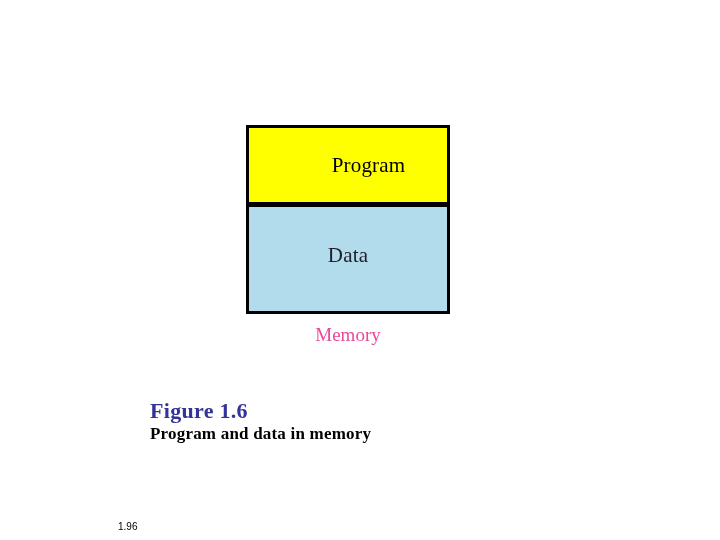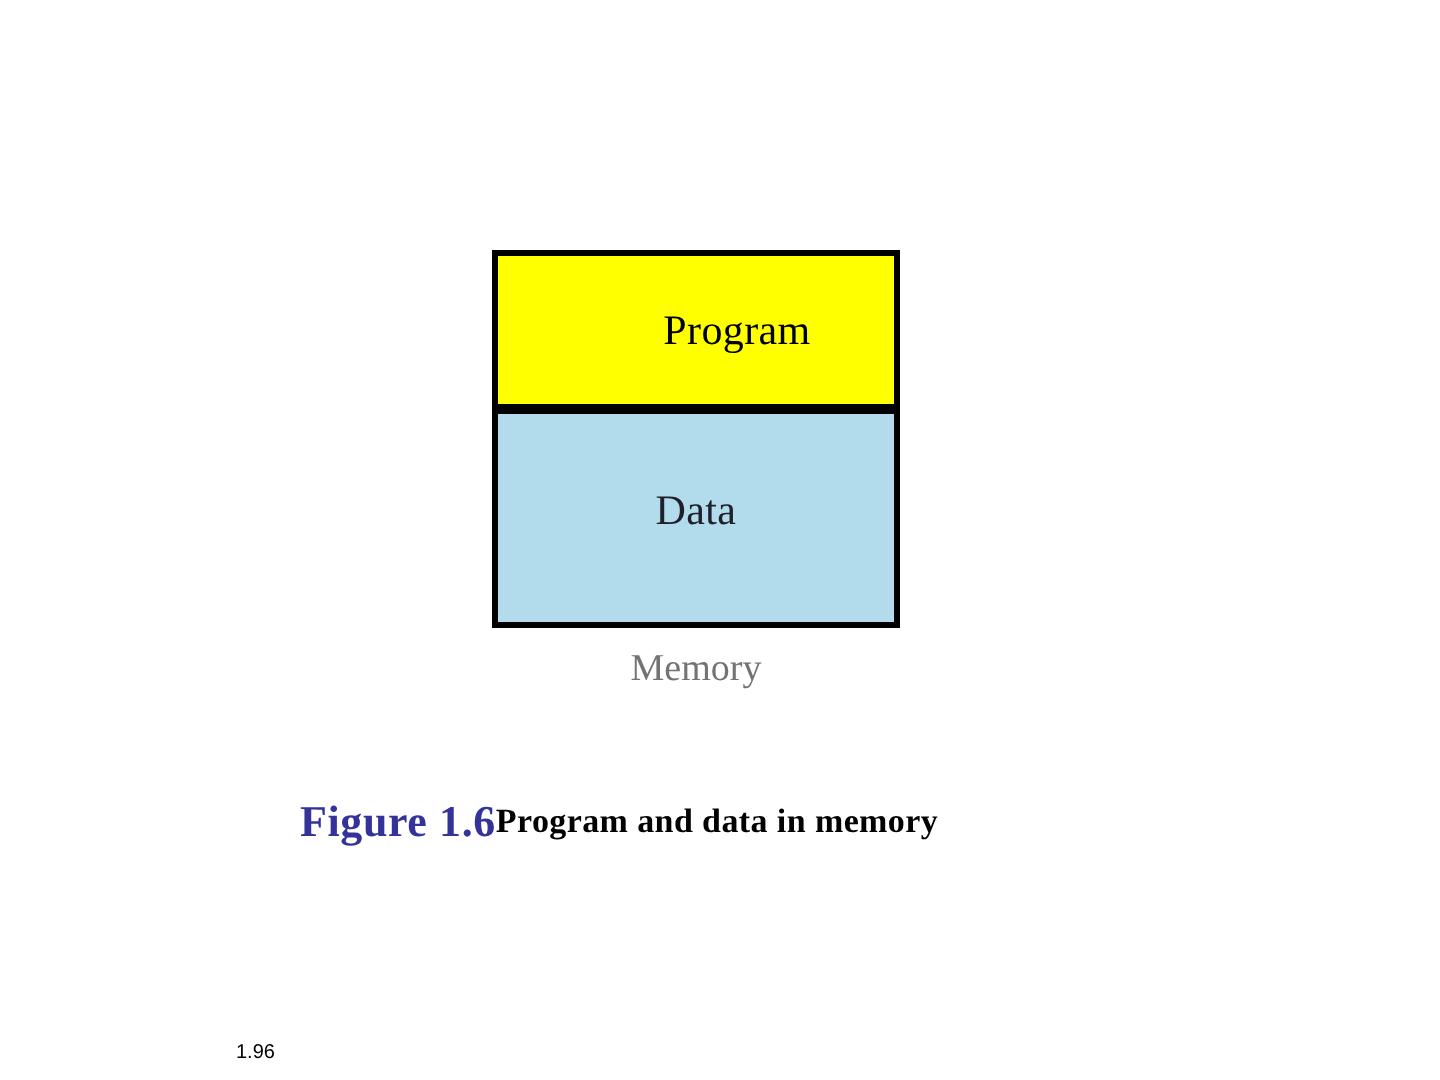--- a/index.html
+++ b/index.html
@@ -72,32 +72,33 @@
 
   
   #memory-caption {
     position: absolute;
     left: 246px;
     top: 324px;
     width: 204px;
     text-align: center;
     font-family: "Liberation Serif", "DejaVu Serif", serif;
     font-size: 19px;
-    color: #737373;
+    color: #ec4899;
     white-space: nowrap;
   }
 
   
   #figure-caption {
     position: absolute;
     left: 150px;
     top: 398px;
     display: flex;
-    align-items: center;
+    align-items: flex-start;
     white-space: nowrap;
+    flex-direction: column;
   }
 
   #figure-number {
     font-family: "Liberation Serif", "DejaVu Serif", serif;
     font-size: 22px;
     font-weight: bold;
     color: #333399;
     letter-spacing: 0.3px;
   }
 

